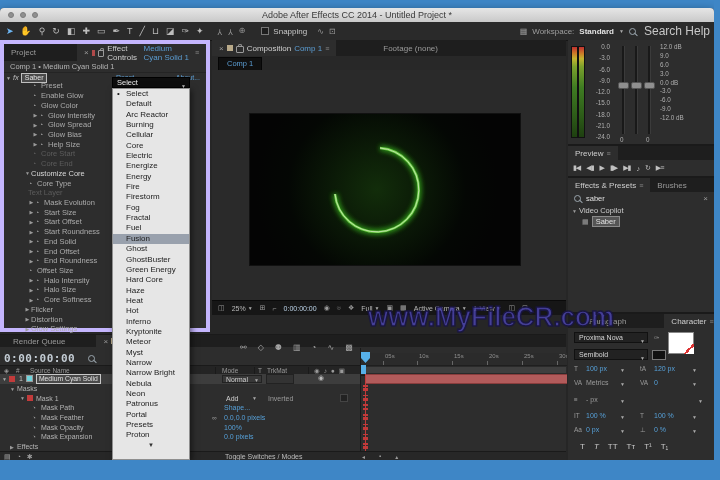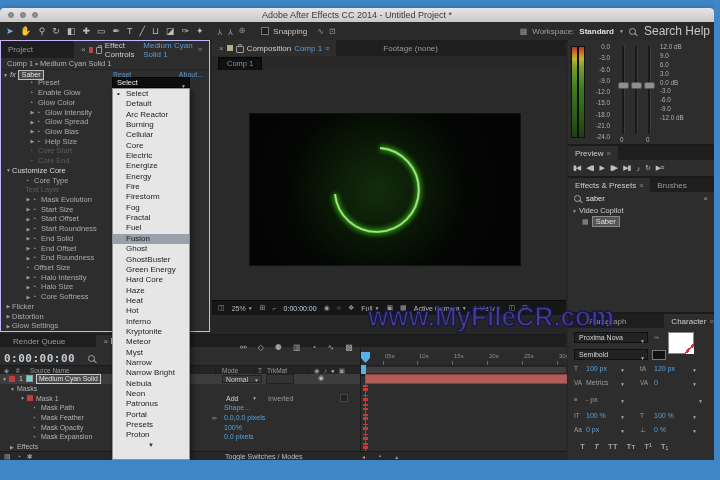--- a/index.html
+++ b/index.html
@@ -36,32 +36,32 @@
   .tabsrow{background:#1e1e1e;display:flex;align-items:stretch;font-size:8px;color:#9a9a9a}
   .tab{display:flex;align-items:center;gap:3px;padding:0 7px}
   .tab.active{background:#2d2d2d;color:#cfcfcf}
   .tab .tgt{color:#5b9dd3}
   .menu-ic{color:#8a8a8a;font-size:7px}
   .close-ic{color:#9a9a9a;font-size:8px}
   .sw{width:6px;height:6px;display:inline-block}
   .lock{width:6px;height:5px;border:1px solid #9a9a9a;border-radius:1px;position:relative;display:inline-block;margin-top:2px}
   .lock:before{content:"";position:absolute;top:-3px;left:1px;width:2px;height:2px;border:1px solid #9a9a9a;border-bottom:none;border-radius:2px 2px 0 0}
   
-  .ec{position:absolute;left:0;top:32px;width:210px;height:292px;background:#2d2d2d;border:1px solid #c4b5fd;box-sizing:border-box}
+  .ec{position:absolute;left:0;top:32px;width:210px;height:292px;background:#2d2d2d;border:4px solid #c4b5fd;box-sizing:border-box}
   .ec .tabsrow{height:17px}
   .breadcrumb{height:11px;line-height:11px;font-size:7.5px;color:#b5b5b5;padding-left:6px;background:#2d2d2d;border-bottom:1px solid #242424}
   .fxhead{height:9px;display:flex;align-items:center;font-size:7.5px;color:#c9c9c9;padding-left:2px;position:relative}
   .fxhead .fx{font-style:italic;color:#bdbdbd;margin:0 2px}
   .fxname{border:1px solid #bfbfbf;background:#4a4a4a;color:#e3e3e3;padding:0 3px;font-size:7px;line-height:8px}
   .fxlink{color:#5b9dd3;font-size:7px;position:absolute;top:1px}
   .fxrows{position:absolute;left:0;top:37px;width:208px}
   .fxrow{height:9.73px;display:flex;align-items:center;font-size:7.5px;color:#ababab;white-space:nowrap}
   .fxrow .arr{width:7px;font-size:5px;color:#9a9a9a;text-align:center;flex:none}
   .fxrow .swatch-clk{width:9px;font-size:7px;color:#9a9a9a;flex:none}
-  .fxrow.lv0{padding-left:4px}.fxrow.lv1{padding-left:28px}.fxrow.lv2{padding-left:24px}
+  .fxrow.lv0{padding-left:20px}.fxrow.lv1{padding-left:28px}.fxrow.lv2{padding-left:24px}
   .fxrow.disabled,.fxrow.disabled .swatch-clk{color:#5c5c5c}
   .fxrow.bright{color:#d8d8d8}
   
   .dd-control{position:absolute;left:112px;top:69px;width:78px;height:11px;background:#0d0d0d;border:1px solid #000;
               color:#ececec;font-size:7.5px;line-height:10px;padding-left:4px;box-sizing:border-box;z-index:55}
   .dd-control .caret{position:absolute;right:3px;top:3px;color:#bbb}
   .dd-menu{position:absolute;left:112px;top:80px;width:78px;height:372px;background:#e6e6e6;border:1px solid #8f8f8f;
            box-sizing:border-box;z-index:55;box-shadow:2px 2px 6px rgba(0,0,0,.5)}
   .pm-item{height:10.35px;line-height:10.35px;font-size:8px;color:#1c1c1c;padding-left:13px;position:relative;white-space:nowrap}
   .pm-item.selected{background:#99a1ad}

